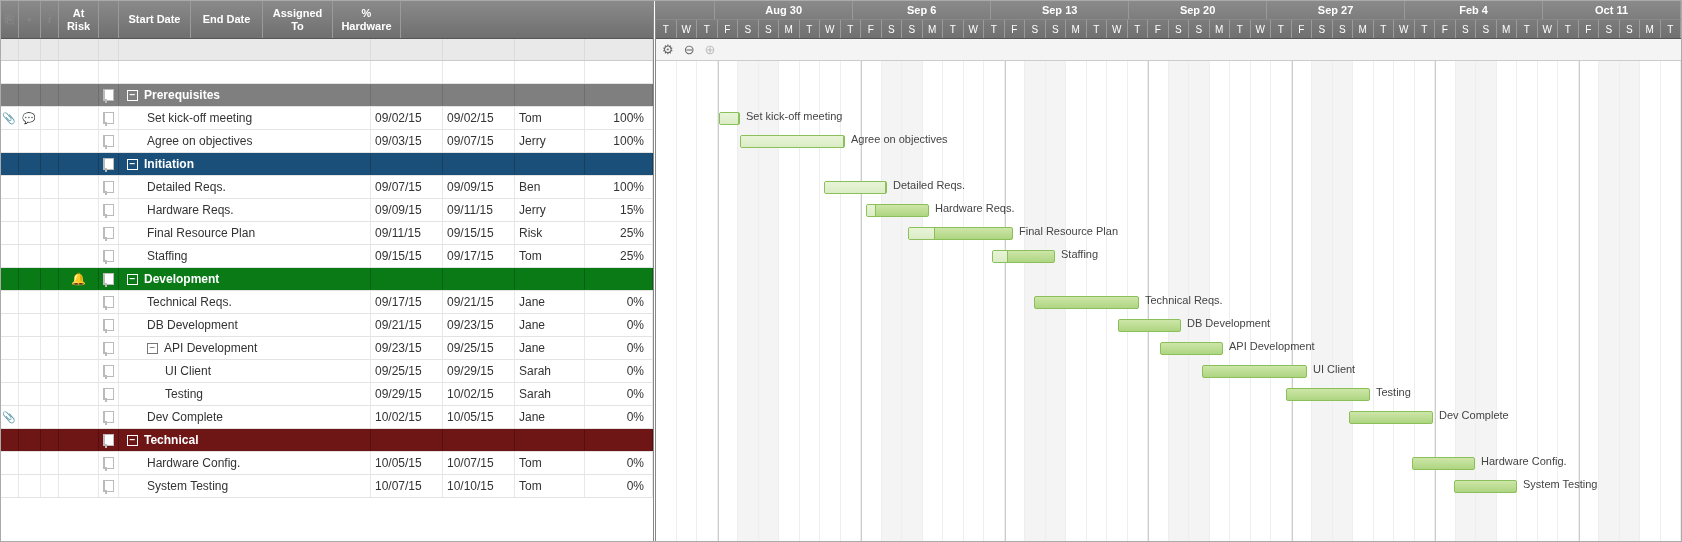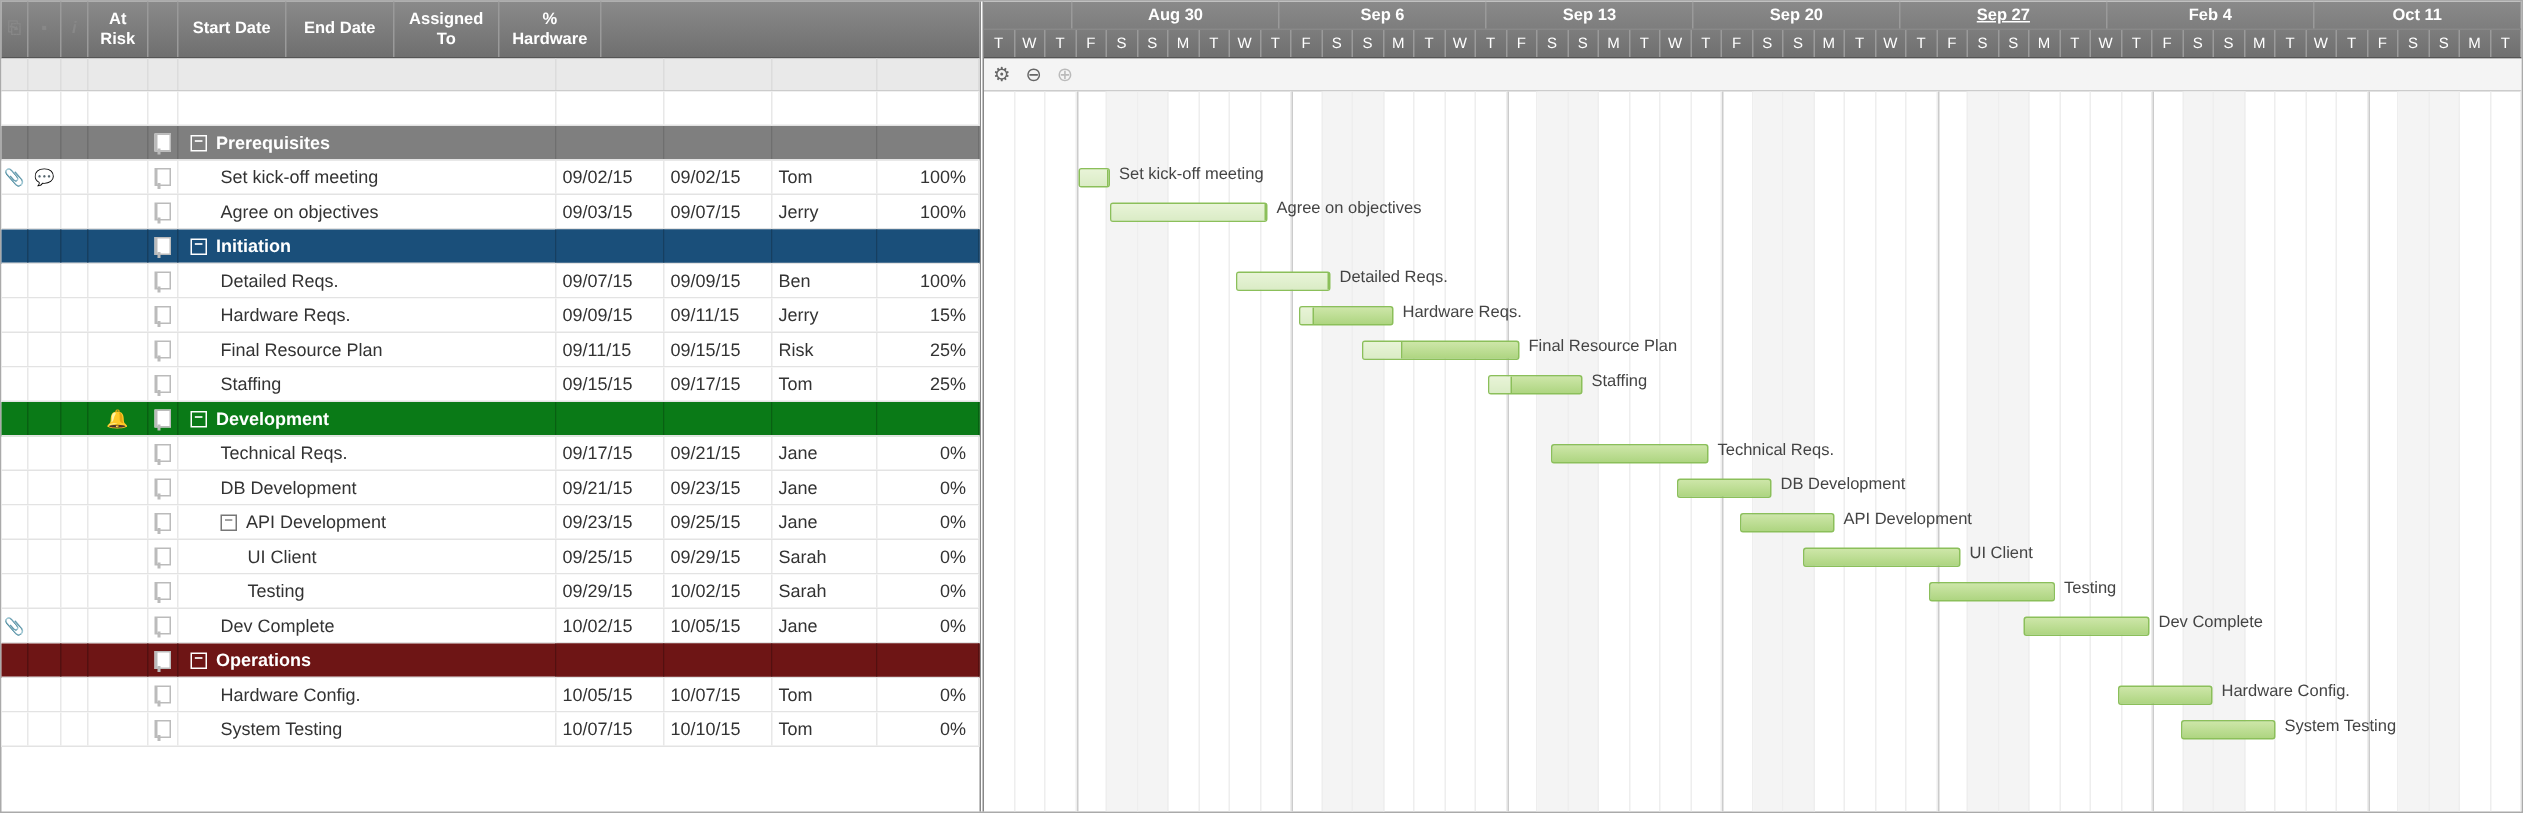--- a/index.html
+++ b/index.html
@@ -366,21 +366,21 @@
         <div class="row section-row red">
           <div class="cell iconcell w-attach"></div>
           <div class="cell iconcell w-comment"></div>
           <div class="cell iconcell w-info"></div>
           <div class="cell iconcell w-risk"></div>
           <div class="cell iconcell flagcell w-flag">
             <span class="flag"></span>
           </div>
           <div class="cell task w-task" style="flex: 1 1 0%;">
             <span class="collapse-box">−</span>
-            <span>Operations</span>
+            <span>Technical</span>
           </div>
           <div class="cell w-date"></div>
           <div class="cell w-date"></div>
           <div class="cell w-assigned"></div>
           <div class="cell num w-pct"></div>
         </div>
         <div class="row indent1">
           <div class="cell iconcell w-attach"></div>
           <div class="cell iconcell w-comment"></div>
           <div class="cell iconcell w-info"></div>
@@ -416,21 +416,21 @@
   </div>
 
   <div class="right-pane">
     <div class="tl-header">
       <div class="tl-weeks" id="tl-weeks">
           <div class="tl-week" style="width: 63px;"></div>
           <div class="tl-week" style="width: 147px;">Aug 30</div>
           <div class="tl-week" style="width: 147px;">Sep 6</div>
           <div class="tl-week" style="width: 147px;">Sep 13</div>
           <div class="tl-week" style="width: 147px;">Sep 20</div>
-          <div class="tl-week" style="width: 147px; text-decoration: underline;">Sep 27</div>
+          <div class="tl-week" style="width: 147px;">Sep 27</div>
           <div class="tl-week" style="width: 147px;">Feb 4</div>
           <div class="tl-week" style="width: 147px;">Oct 11</div>
         </div>
       <div class="tl-days" id="tl-days">
           <div class="tl-day" style="width: 21px;">T</div>
           <div class="tl-day" style="width: 21px;">W</div>
           <div class="tl-day" style="width: 21px;">T</div>
           <div class="tl-day" style="width: 21px;">F</div>
           <div class="tl-day" style="width: 21px;">S</div>
           <div class="tl-day" style="width: 21px;">S</div>

